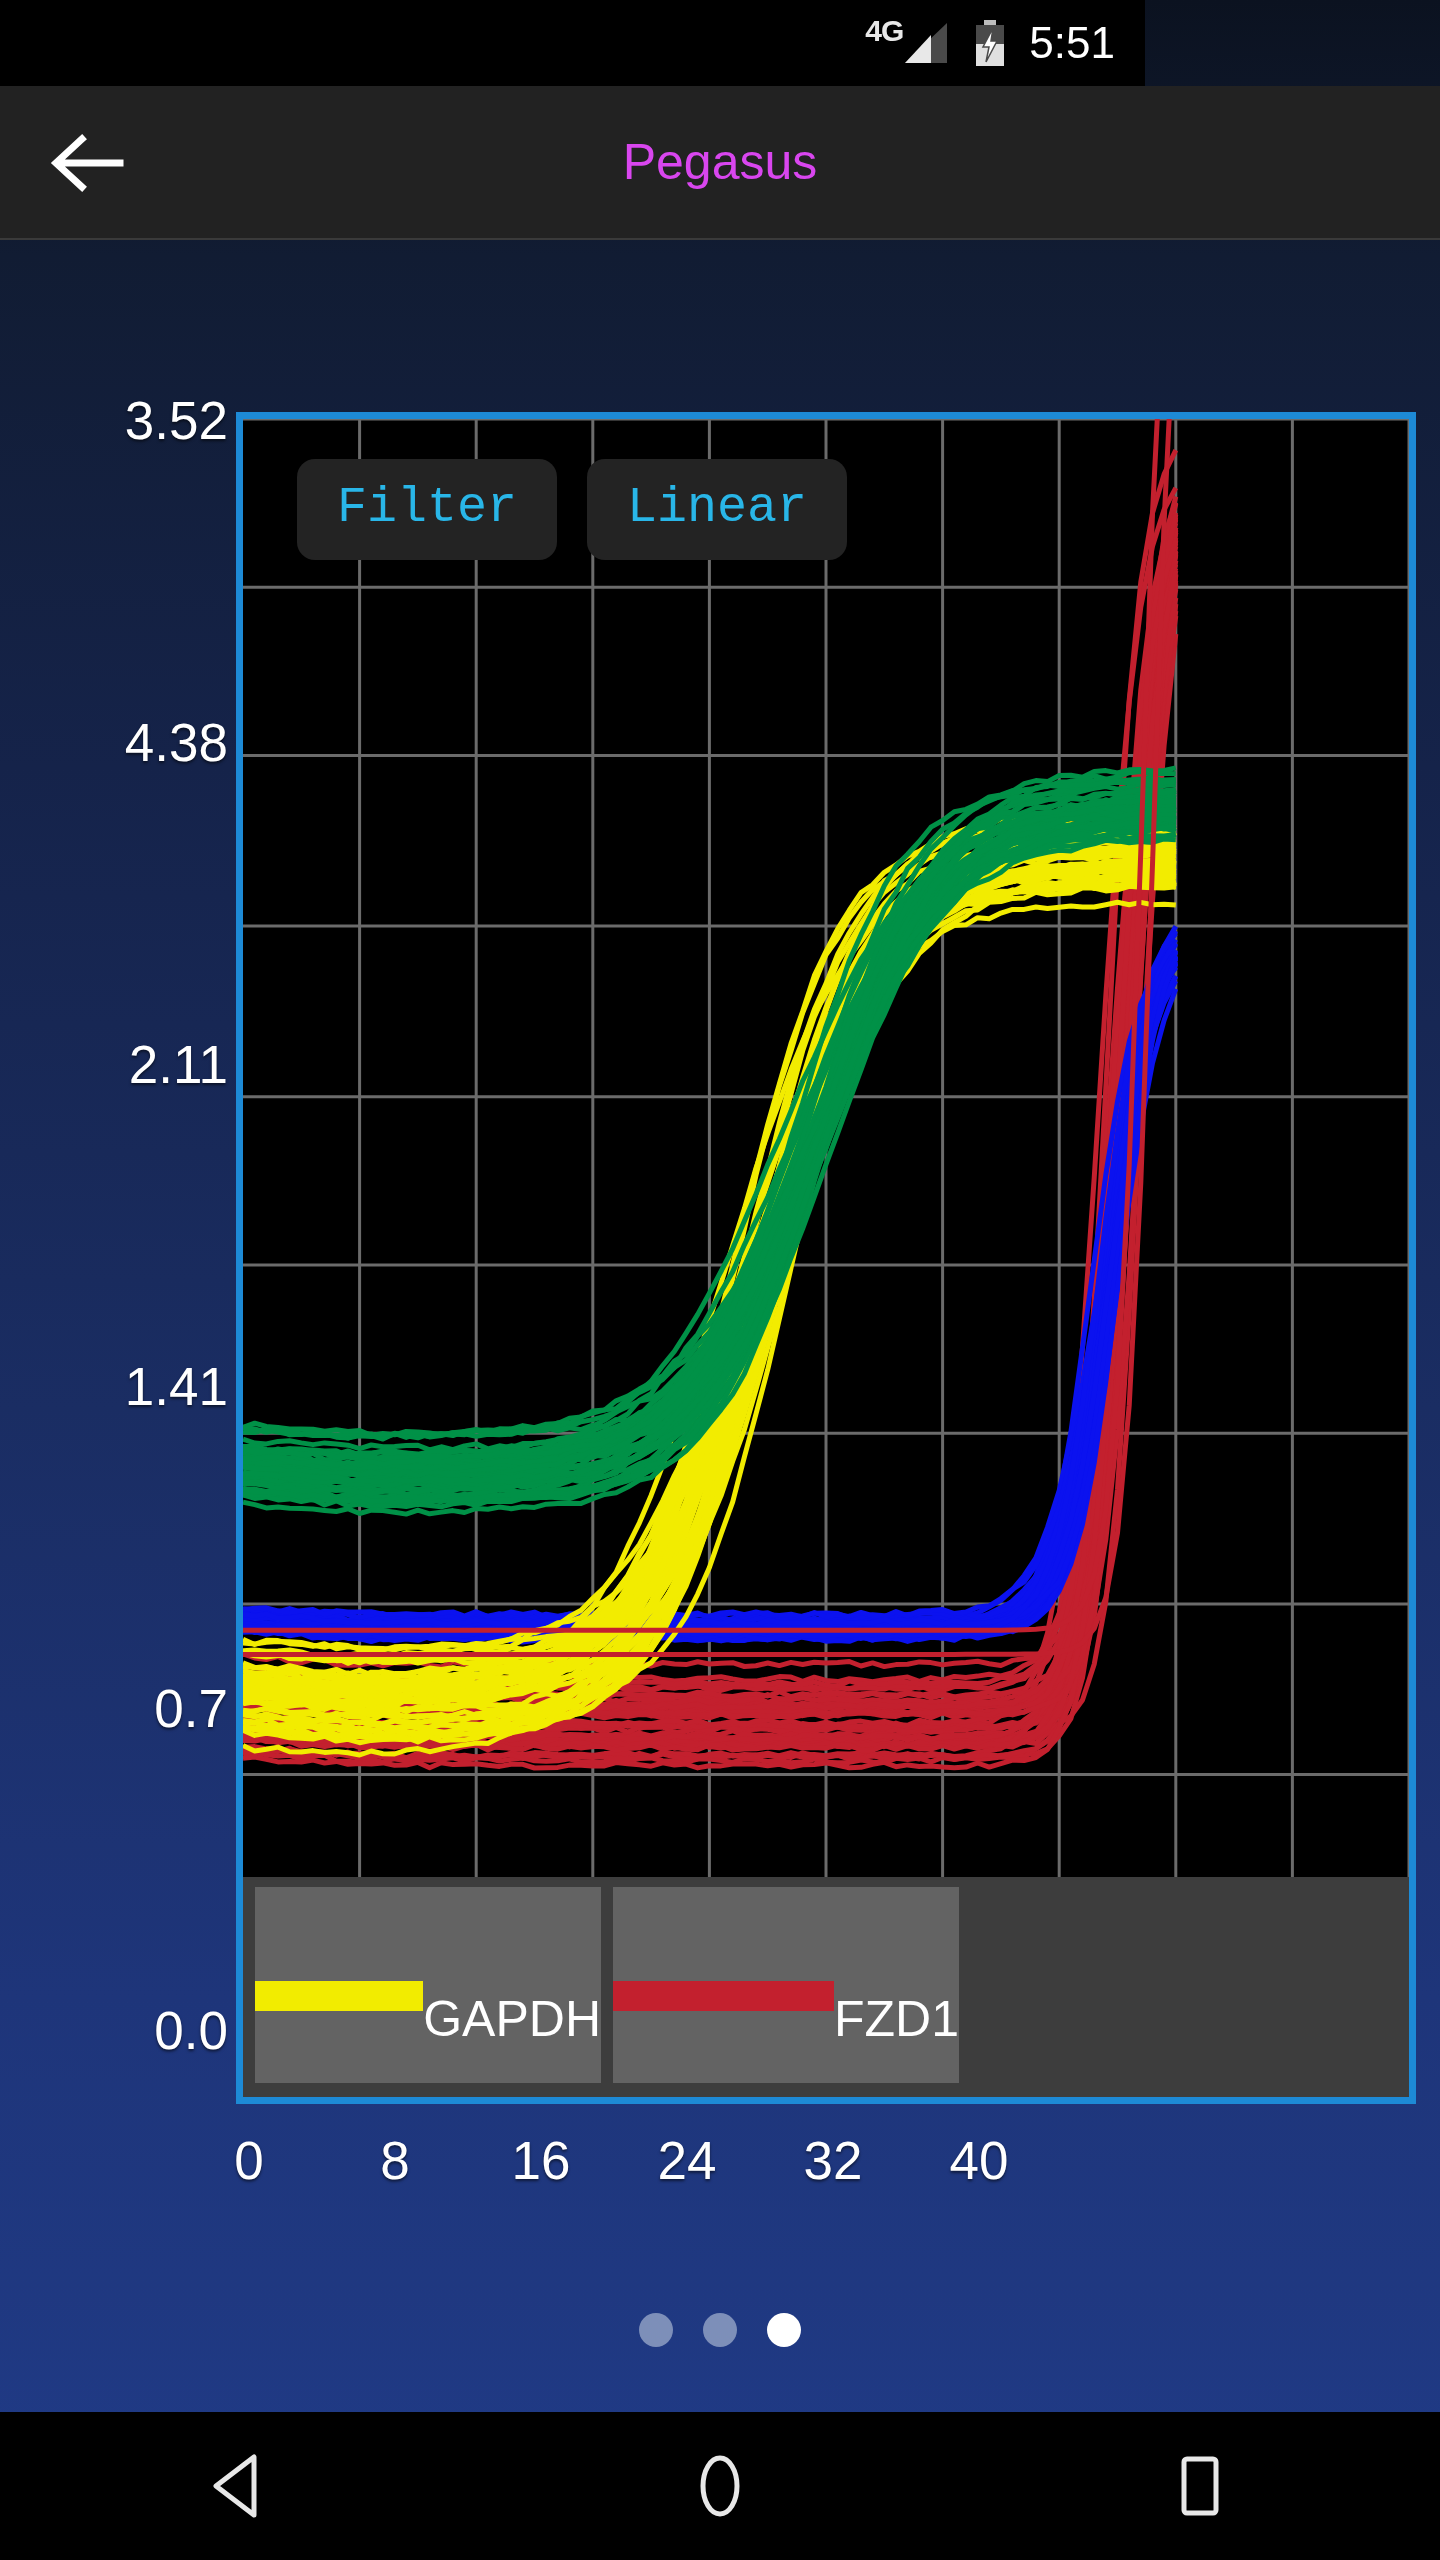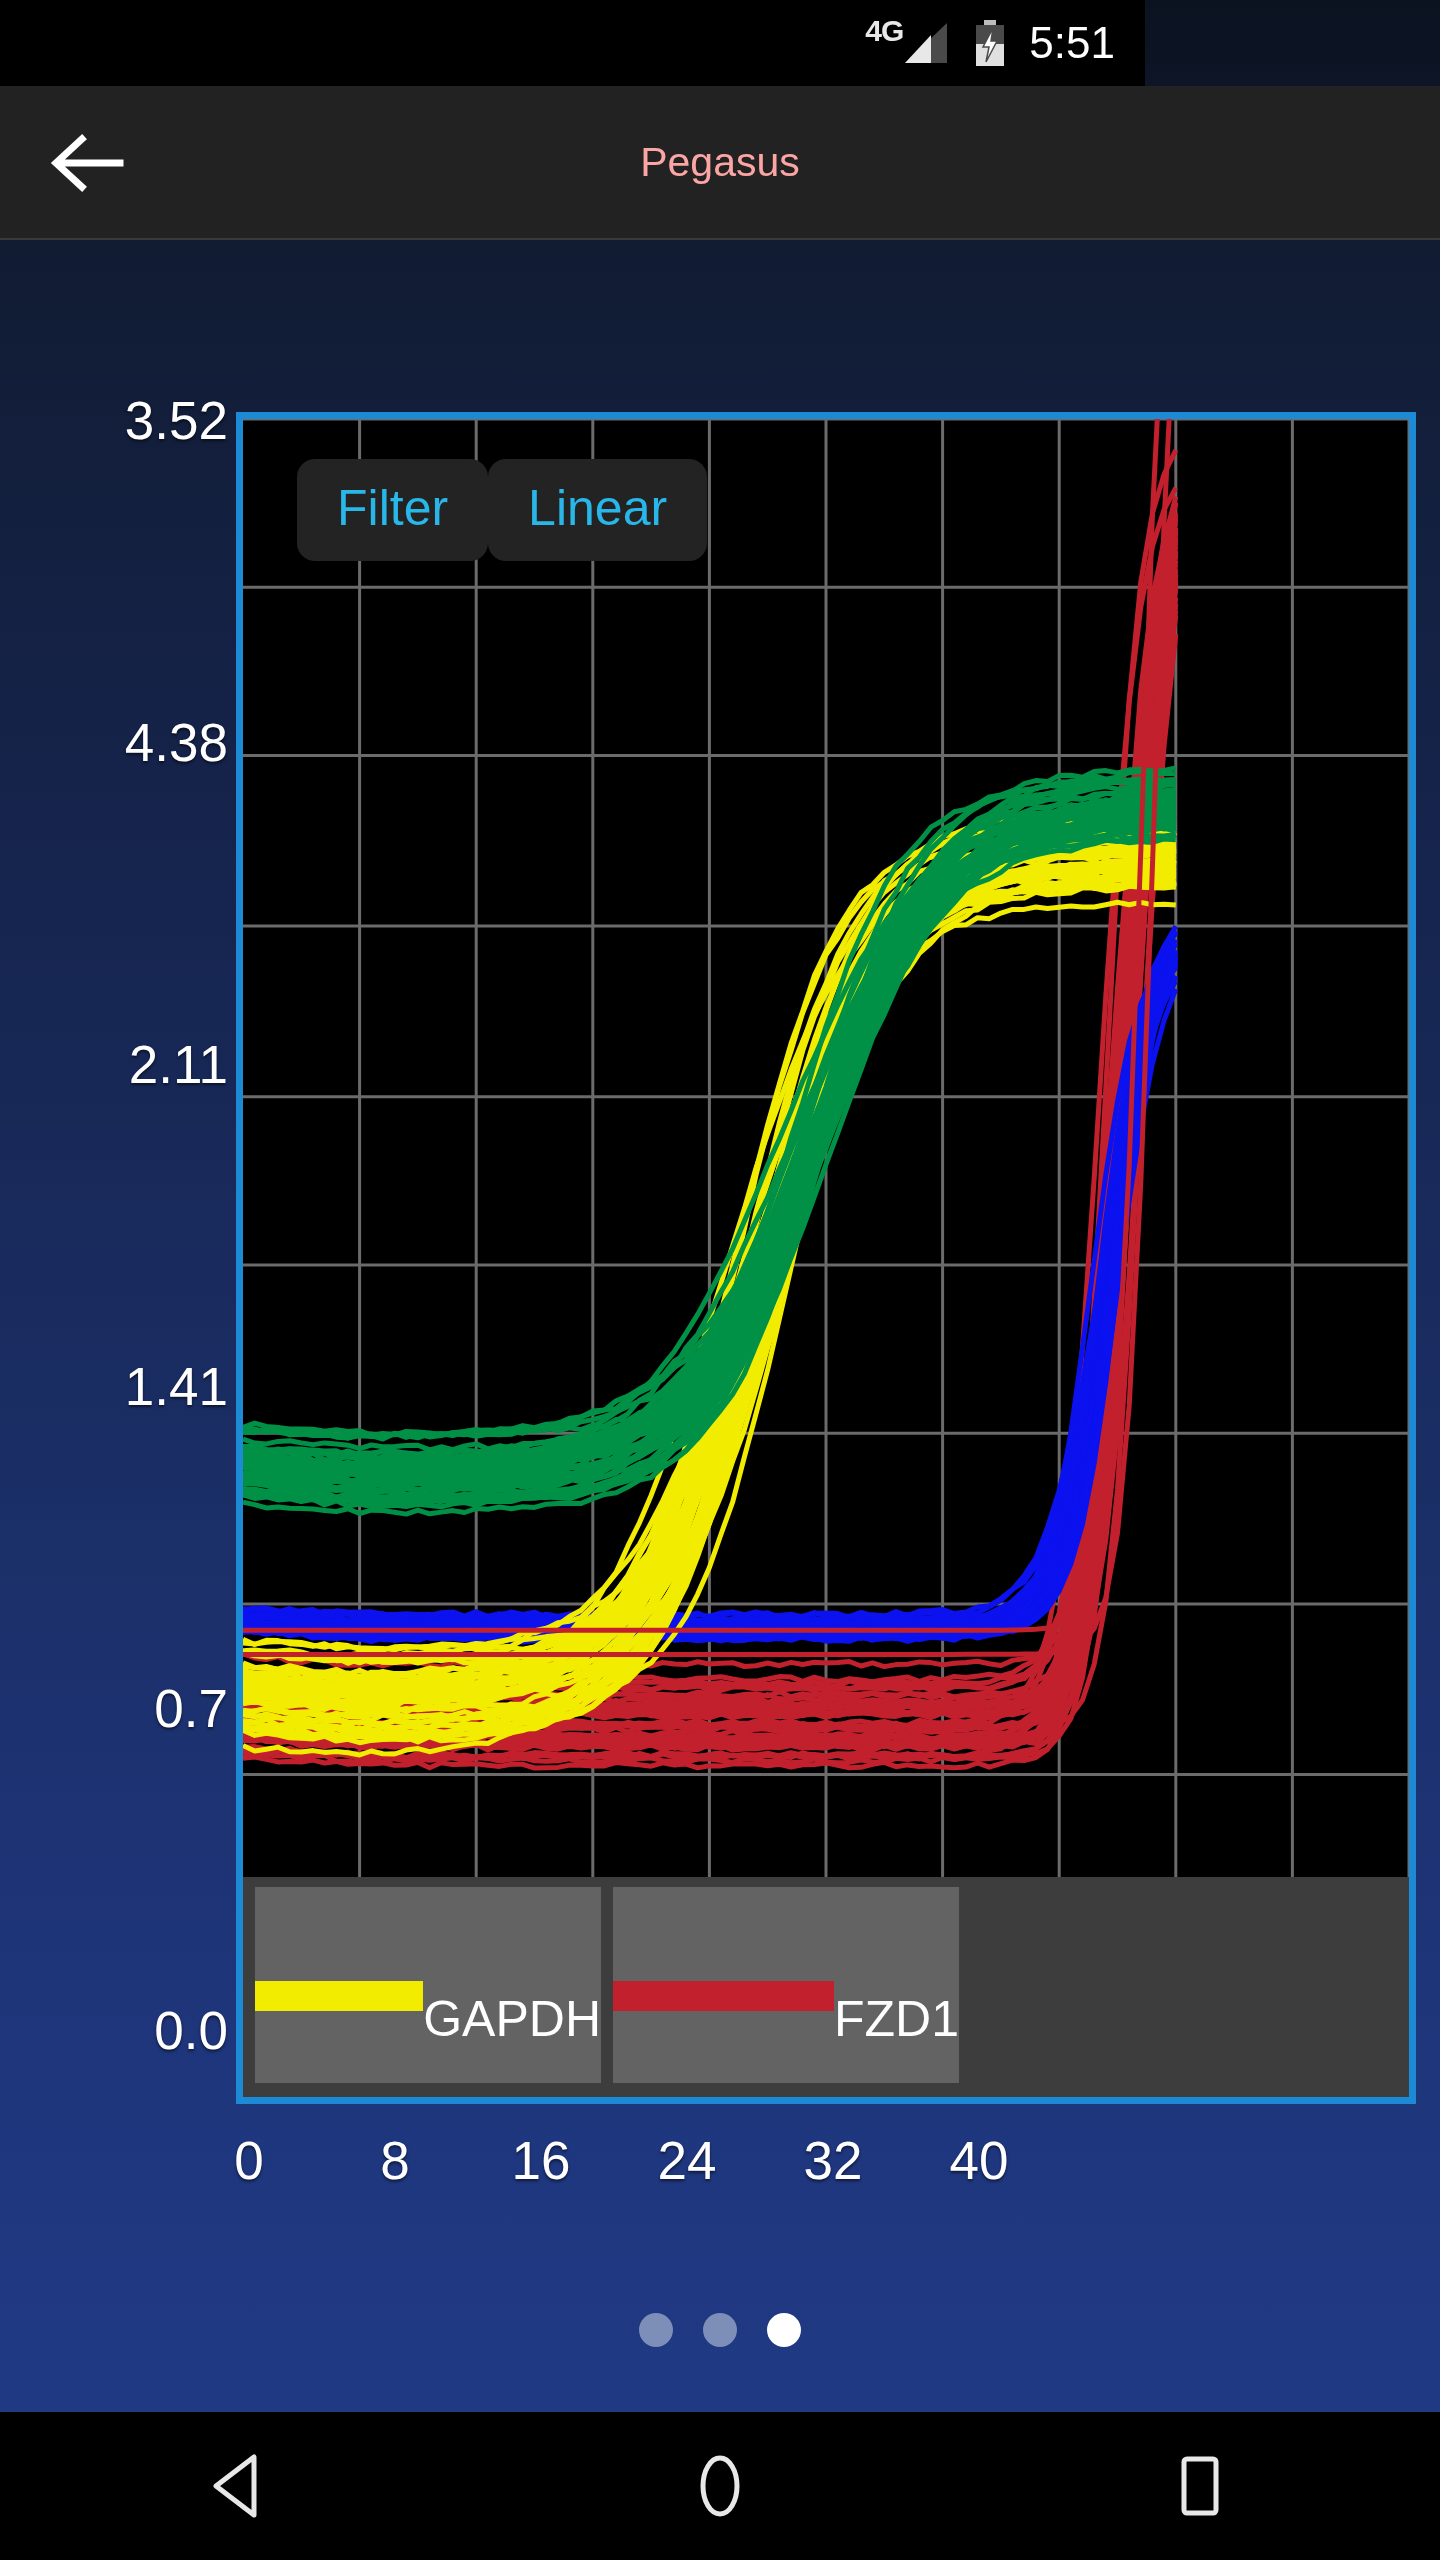--- a/index.html
+++ b/index.html
@@ -42,21 +42,21 @@
   }
   #backbtn {
     position: absolute; left: 48px; top: 38px;
     width: 78px; height: 78px;
     cursor: pointer;
   }
   #apptitle {
     position: absolute; left: 0; top: 0;
     width: 1440px; height: 152px;
     display: flex; align-items: center; justify-content: center;
-    color: #fca5a5; font-size: 41px; font-weight: normal;
+    color: #d946ef; font-size: 50px; font-weight: normal;
   }
 
   
   .ylab {
     position: absolute; right: 0; width: 200px;
     text-align: right;
     color: #ffffff; font-size: 53px;
     transform: translateY(-50%);
     text-shadow: 0 2px 3px rgba(0,0,0,.55);
   }
@@ -74,21 +74,21 @@
   #plotwrap {
     position: absolute; left: 0; top: 0;
     width: 1166px; height: 1458px;
     overflow: hidden; background: #000;
   }
   #plotwrap svg { display: block; }
 
   
   #plotbtns {
     position: absolute; left: 54px; top: 40px;
-    display: flex; z-index: 6;
+    display: flex; gap: 30px; z-index: 6; font-family: Liberation Mono, monospace;
   }
   .pbtn {
     background: #232323;
     border-radius: 18px;
     color: #29b6e8;
     font-size: 50px;
     padding: 20px 40px 24px 40px;
     cursor: pointer;
     user-select: none;
   }

